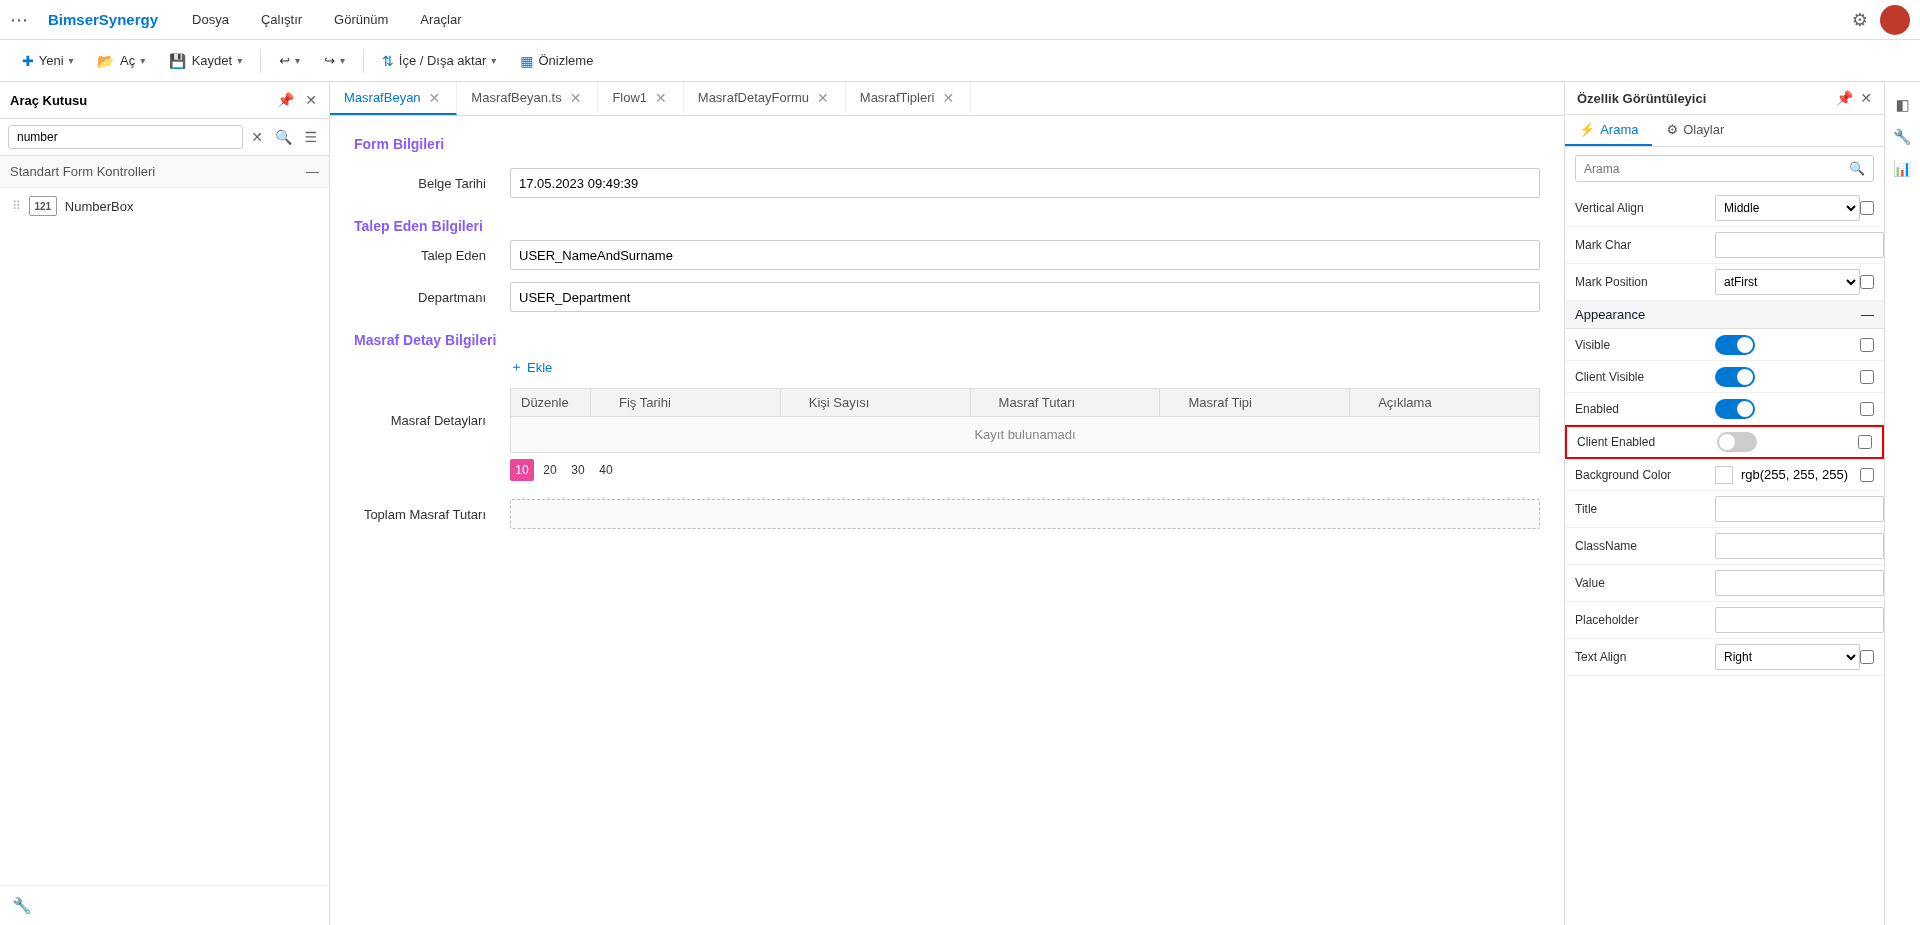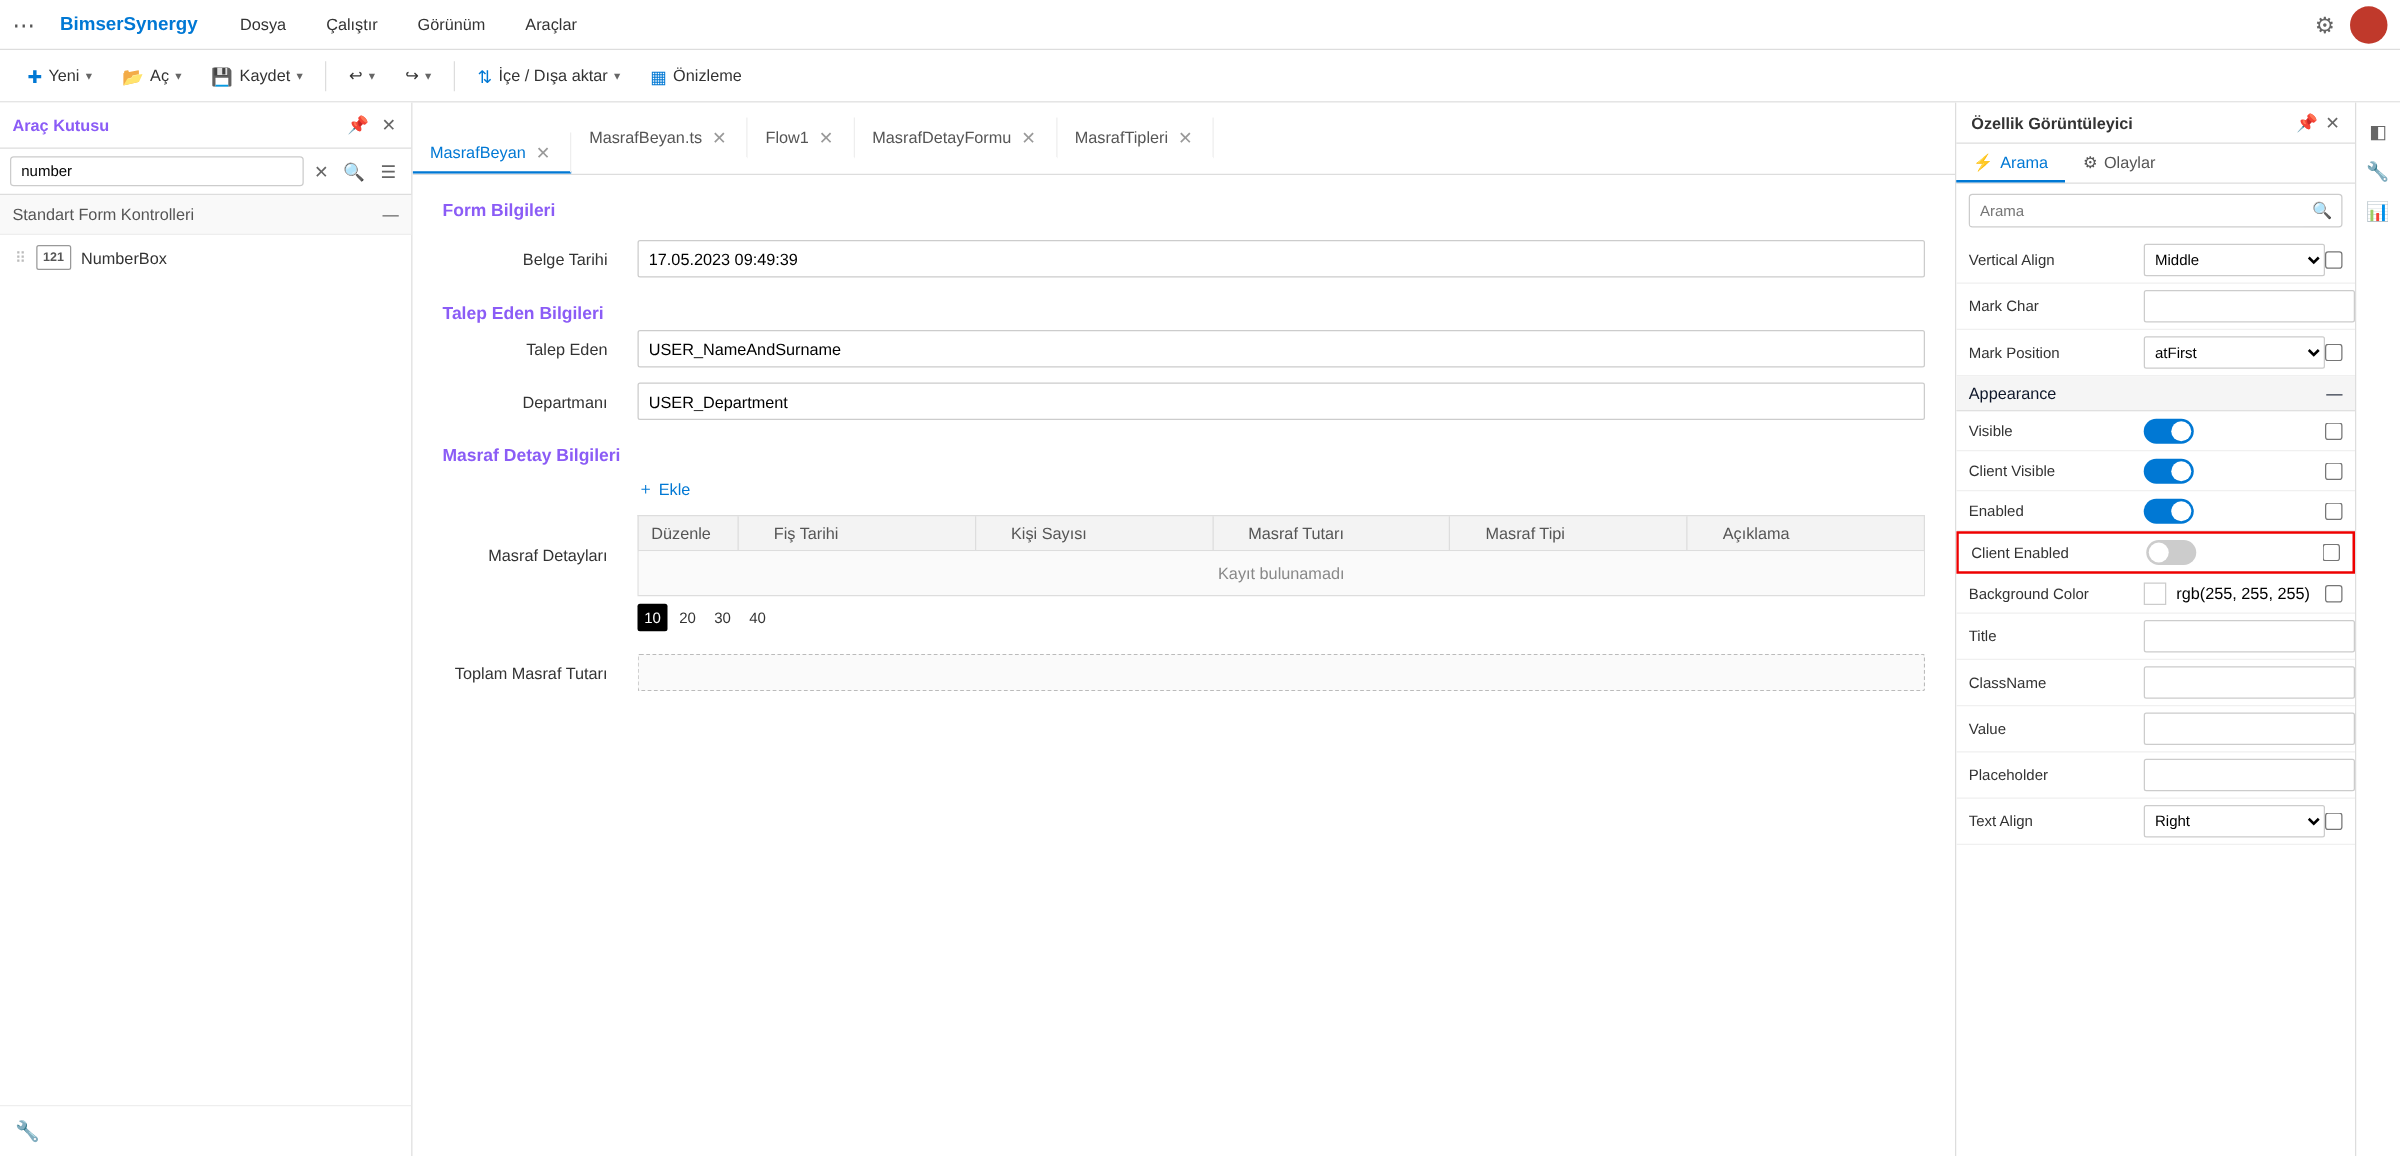--- a/index.html
+++ b/index.html
@@ -35,21 +35,21 @@
 
     
     .sidebar {
       width: 330px; min-width: 330px; background: #fff;
       border-right: 1px solid #ddd; display: flex; flex-direction: column;
     }
     .sidebar-header {
       display: flex; align-items: center; justify-content: space-between;
       padding: 8px 10px; border-bottom: 1px solid #ddd;
     }
-    .sidebar-title { font-weight: 600; color: #8b5cf6; font-size: 13px; }
+    .sidebar-title { font-weight: 600; color: #000000; font-size: 13px; }
     .sidebar-icons { display: flex; gap: 6px; align-items: center; }
     .sidebar-icon-btn { background: none; border: none; cursor: pointer; color: #666; font-size: 14px; padding: 2px; }
     .search-row { display: flex; align-items: center; padding: 6px 8px; border-bottom: 1px solid #ddd; gap: 4px; }
     .search-input {
       flex: 1; border: 1px solid #ccc; border-radius: 3px; padding: 4px 8px;
       font-size: 12px; outline: none;
     }
     .search-btn { background: none; border: none; cursor: pointer; color: #666; font-size: 14px; padding: 2px 4px; }
     .sidebar-section-header {
       display: flex; align-items: center; justify-content: space-between;
@@ -86,21 +86,21 @@
     
     .tabs-bar {
       display: flex; align-items: center; background: #fff;
       border-bottom: 1px solid #ddd; padding: 0 0 0 0; overflow-x: auto;
     }
     .tab {
       display: flex; align-items: center; gap: 6px;
       padding: 8px 14px; cursor: pointer; border-bottom: 2px solid transparent;
       color: #555; font-size: 13px; white-space: nowrap; border-right: 1px solid #eee;
     }
-    .tab.active { border-bottom: 2px solid #0078d4; color: #0078d4; font-weight: 500; margin-top: 24px; }
+    .tab.active { border-bottom: 2px solid #0078d4; color: #0078d4; font-weight: 500; }
     .tab-close {
       background: none; border: none; cursor: pointer; color: #999; font-size: 14px;
       padding: 0 2px; line-height: 1;
     }
 
     
     .form-area {
       flex: 1; background: #fff; overflow-y: auto; padding: 20px 24px;
     }
     .form-section-title { color: #8b5cf6; font-weight: 600; font-size: 14px; margin-bottom: 16px; }
@@ -130,21 +130,21 @@
       background: #fafafa;
     }
     .pagination-row {
       display: flex; align-items: center; gap: 4px; padding: 6px 0;
       font-size: 12px; color: #333;
     }
     .page-num {
       width: 24px; height: 22px; display: flex; align-items: center; justify-content: center;
       border-radius: 2px; cursor: pointer; font-size: 12px;
     }
-    .page-num.active { background: #000000; color: #fff; }
+    .page-num.active { background: #ec4899; color: #fff; }
     .add-btn {
       display: flex; align-items: center; gap: 4px;
       background: none; border: none; cursor: pointer; color: #0078d4;
       font-size: 13px; padding: 4px 0; margin-bottom: 8px;
     }
     .dashed-input {
       border: 1px dashed #bbb; background: #fafafa;
       height: 30px; flex: 1;
     }
     .total-label { width: 140px; min-width: 140px; color: #333; font-size: 13px; text-align: right; padding-right: 8px; }

